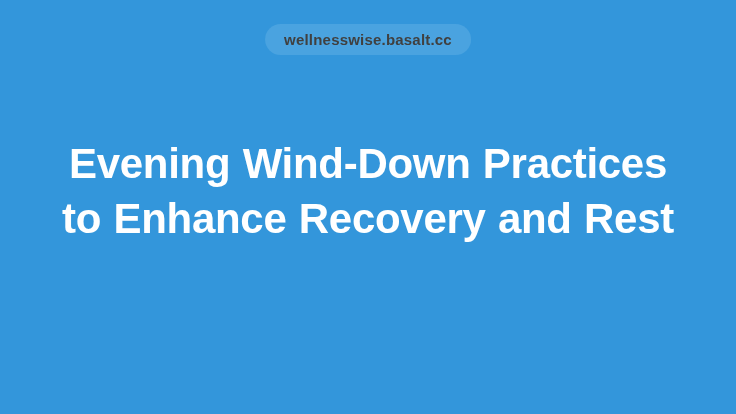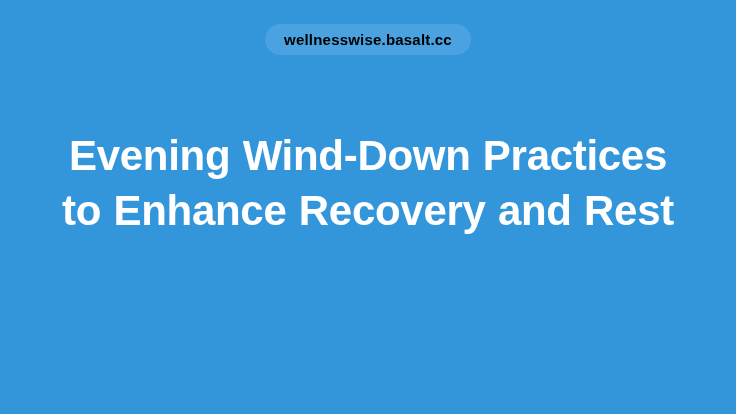--- a/index.html
+++ b/index.html
@@ -37,38 +37,38 @@
     justify-content: center;
     padding: 0 19px;
     border-radius: 16px;
     background: #4aa3e0;
     box-sizing: border-box;
   }
 
   .url-badge-text {
     font-size: 15px;
     font-weight: bold;
-    color: #000000;
+    color: #404040;
     letter-spacing: 0.2px;
     line-height: 1;
     white-space: nowrap;
   }
 
   .title-block {
     position: absolute;
     top: 120px;
     left: 0;
     width: 736px;
     display: flex;
     flex-direction: column;
     align-items: center;
   }
 
   .headline {
-    margin: 8px;
+    margin: 16px;
     width: 620px;
     text-align: center;
     font-size: 42px;
     line-height: 55px;
     font-weight: bold;
     color: #ffffff;
     letter-spacing: -0.3px;
     word-spacing: 1px;
   }
 </style>

